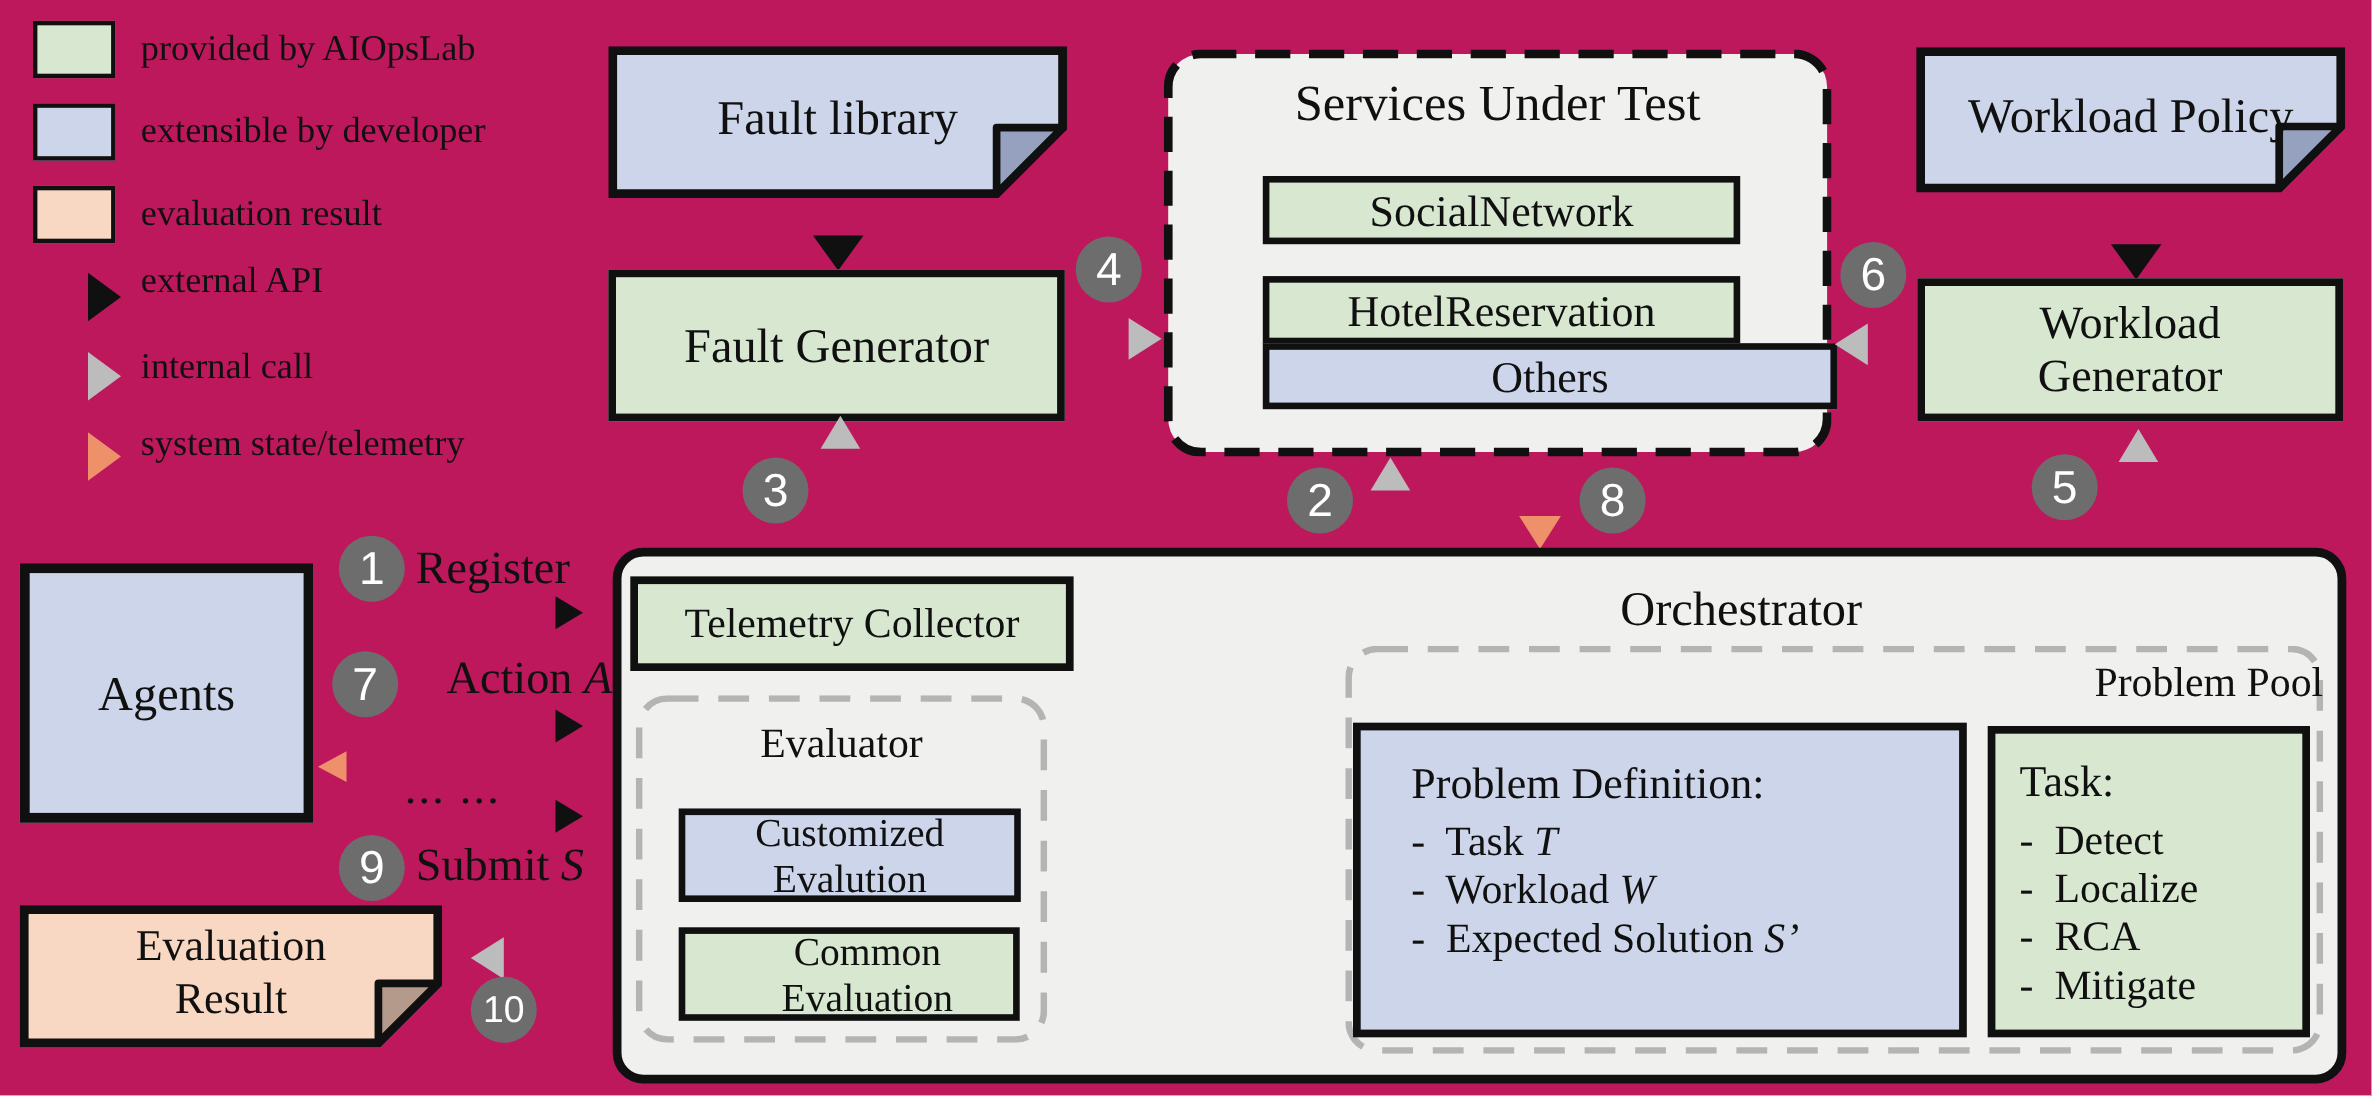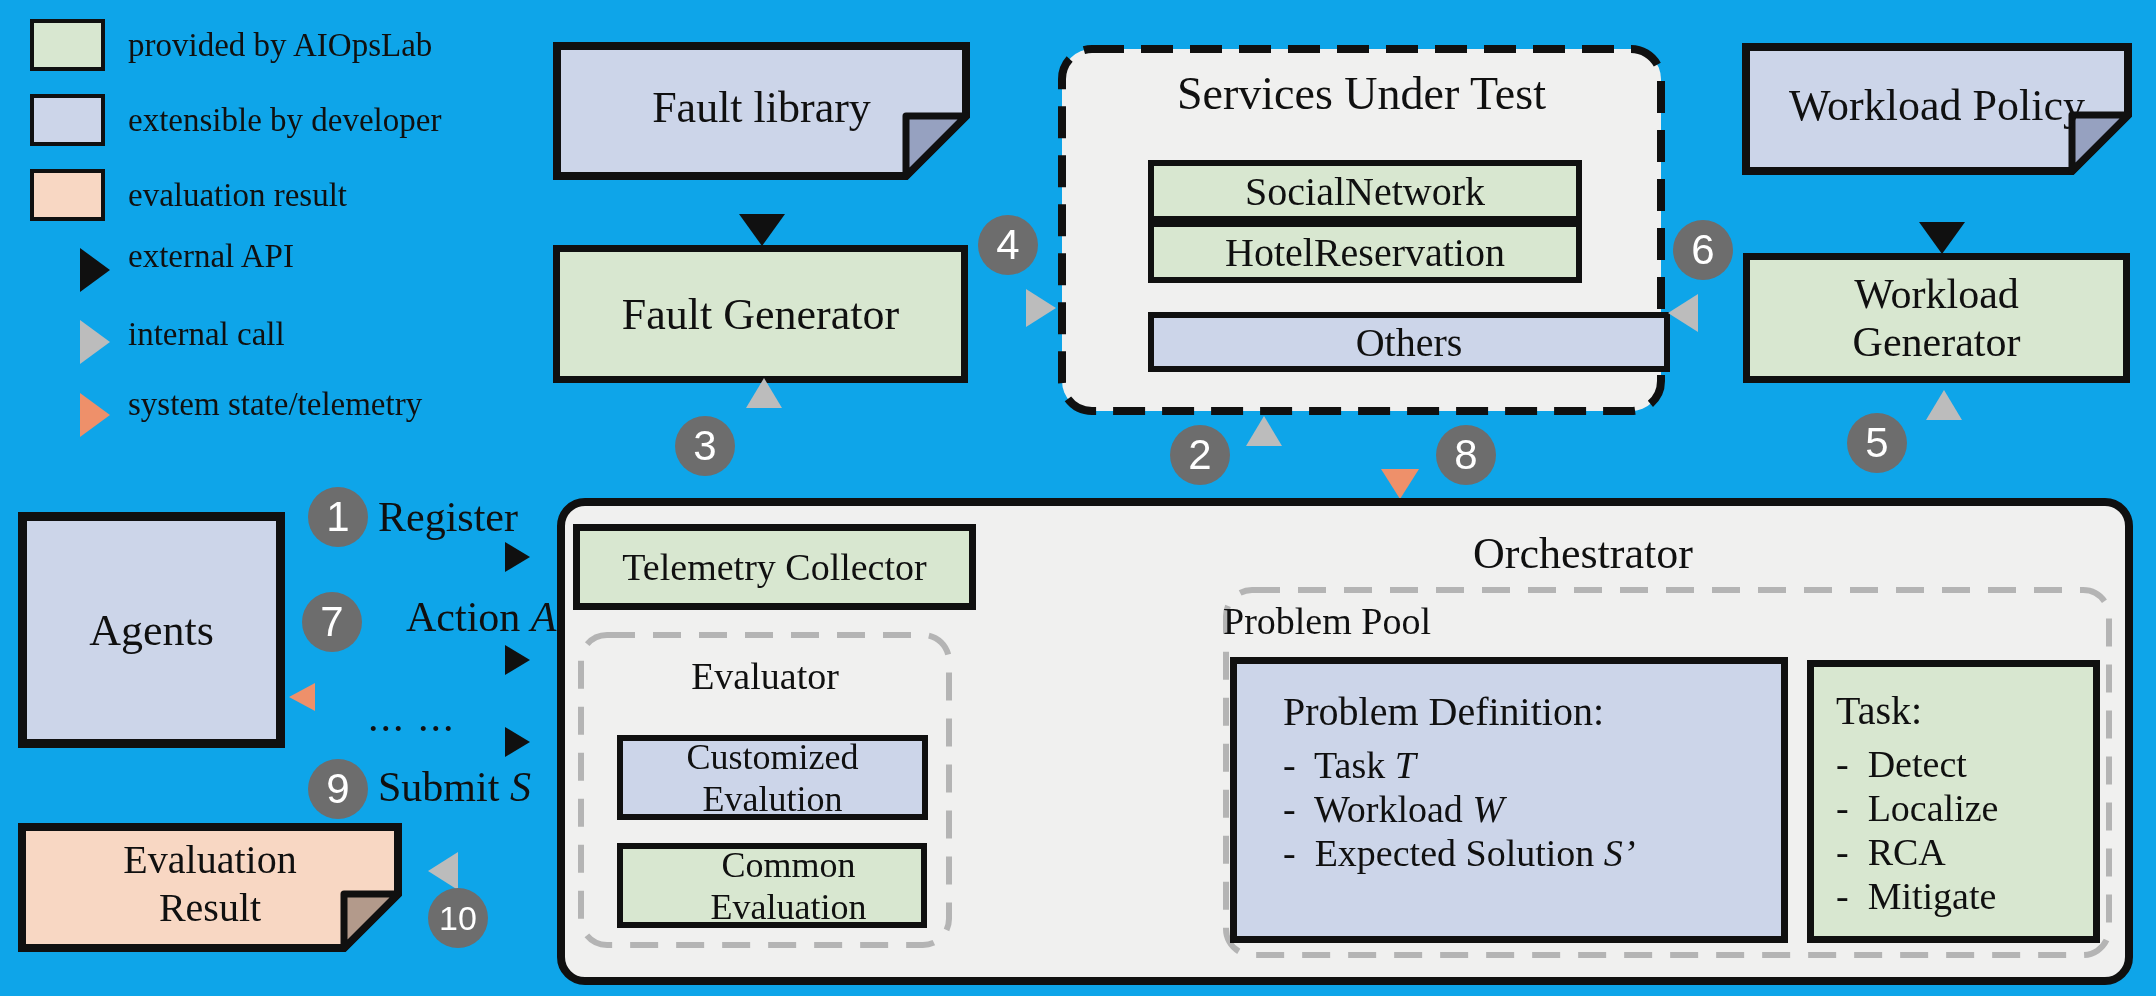--- a/index.html
+++ b/index.html
@@ -8,21 +8,21 @@
     --peach:#f8d7c3;
     --oa:#ee906a;
     --ga:#bcbcbc;
     --badge:#6d6d6d;
     --panel:#f0f0ef;
     --ink:#101010;
     --dash:#b4b4b4;
   }
   html,body{margin:0;padding:0;background:#ffffff;}
   #canvas{
-    position:relative;width:2156px;height:996px;background:#0ea5e9;
+    position:relative;width:2156px;height:996px;background:#be185d;
     font-family:"Liberation Serif",serif;color:var(--ink);overflow:hidden;
   }
   .abs{position:absolute;}
   .vc{transform:translateY(-50%);}
   .box{
     position:absolute;border:7px solid var(--ink);box-sizing:border-box;
     display:flex;align-items:center;justify-content:center;text-align:center;
   }
   .fill-g{background:var(--green);} .fill-b{background:var(--blue);} .fill-panel{background:var(--panel);}
   .t46{font-size:46px;} .t44{font-size:44px;} .t42{font-size:42px;}
@@ -136,21 +136,21 @@
     </div>
 
   <div class="abs" style="left:1058px;top:45px;width:607px;height:370px;">
     <svg width="607" height="370" viewBox="0 0 607 370" style="position:absolute;left:0;top:0;">
       <rect x="4" y="4" width="599" height="362" rx="30" fill="var(--panel)" stroke="#101010" stroke-width="8" stroke-dasharray="32 17"></rect>
     </svg>
     <div class="abs t46" style="left:0;right:0;top:22px;text-align:center;">Services Under Test</div>
     <div class="box fill-g t40" style="left:90px;top:115px;width:434px;height:62px;border-width:6px;">
       <span>SocialNetwork</span>
     </div>
-    <div class="box fill-g t40" style="left:90px;top:176px;width:434px;height:62px;border-width:6px;">
+    <div class="box fill-g t40" style="left:90px;top:206px;width:434px;height:62px;border-width:6px;">
       <span>HotelReservation</span>
     </div>
     <div class="box fill-b t40" style="left:90px;top:267px;width:522px;height:60px;border-width:6px;">
       <span>Others</span>
     </div>
   </div>
 
   <div class="doc" style="left:1742px;top:43px;width:390px;height:132px;">
     <svg width="390" height="132" viewBox="0 0 390 132">
       <path d="M4 4 H386 V72 L330 128 H4 Z" fill="var(--blue)" stroke="#101010" stroke-width="8"></path>
@@ -264,21 +264,21 @@
       </div>
       <div class="box fill-g t36" style="left:39px;top:211px;width:310px;height:85px;border-width:6px;padding-left:33px;">
         <span>Common Evaluation</span>
       </div>
     </div>
 
     <div class="abs" style="left:658px;top:81px;width:889px;height:371px;">
       <svg width="889" height="371" viewBox="0 0 889 371" style="position:absolute;left:0;top:0;">
         <rect x="3" y="3" width="883" height="365" rx="26" fill="none" stroke="var(--dash)" stroke-width="6" stroke-dasharray="28 18"></rect>
       </svg>
-      <div class="abs t38" style="left:0;right:0;top:12px;text-align:left;">Problem Pool</div>
+      <div class="abs t38" style="left:0;right:0;top:12px;text-align:right;">Problem Pool</div>
 
       <div class="abs fill-b" style="left:7px;top:70px;width:558px;height:286px;border:7px solid var(--ink);box-sizing:border-box;padding:24px 20px 0 46px;">
         <div class="t40">Problem Definition:</div>
         <div class="t38" style="margin-top:8px;line-height:44px;">
           <div class="list-line"><span>-  Task </span><span class="var">T</span></div>
           <div class="list-line"><span>-  Workload </span><span class="var">W</span></div>
           <div class="list-line"><span>-  Expected Solution </span><span class="var">S’</span></div>
         </div>
       </div>
 

